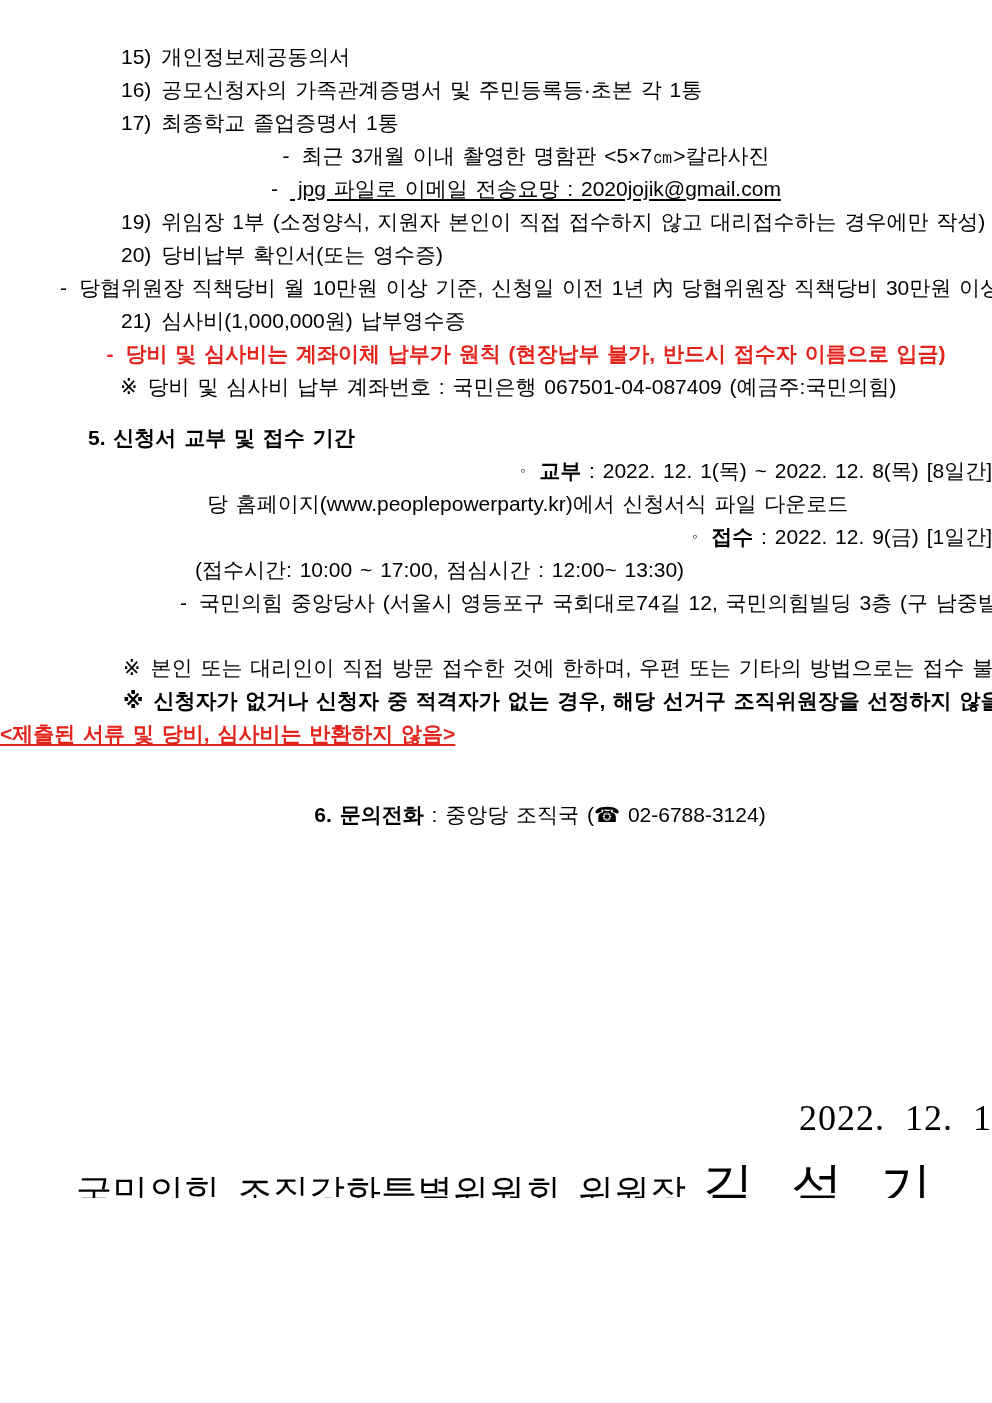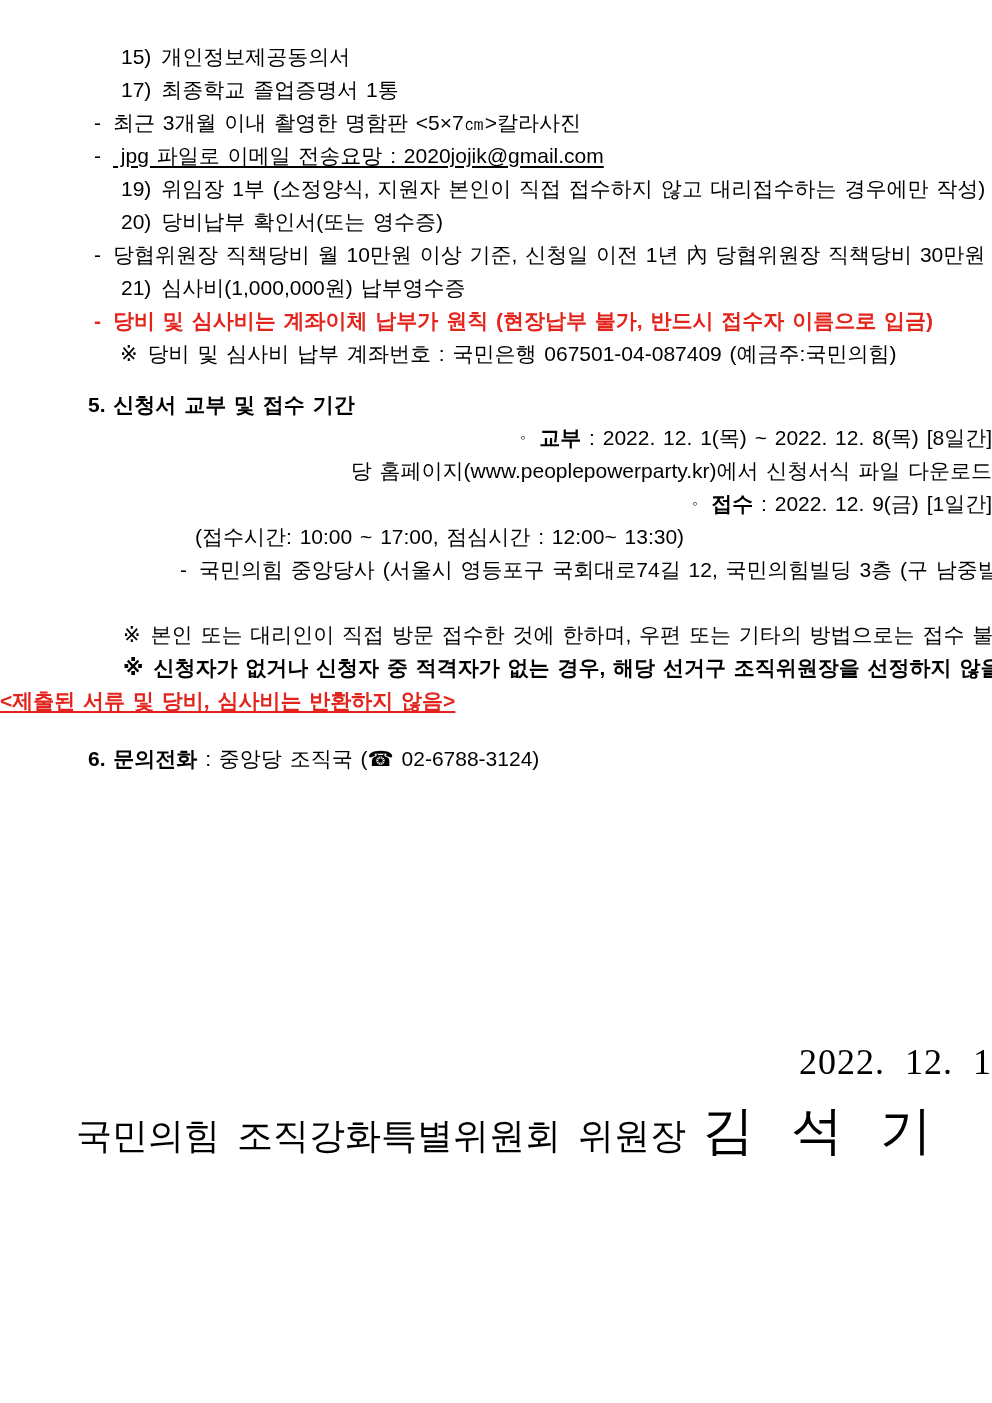--- a/index.html
+++ b/index.html
@@ -13,43 +13,43 @@
   .page {
     position: relative;
     width: 992px; height: 1198px;
     overflow: hidden;
     padding-top: 40px;
   }
   .line { line-height: 33px; white-space: pre; word-spacing: 2px; }
 
   
   .ind-item     { padding-left: 121px; }
-  .ind-sub      { padding-left: 94px; }
+  .ind-sub      { padding-left: 60px; text-align: center; }
   .ind-note21   { padding-left: 120px; }
   .ind-sec      { padding-left: 88px;  }
   .ind-bullet   { padding-left: 116px; text-align: right; }
-  .ind-homepage { padding-left: 207px; text-align: right; }
+  .ind-homepage { padding-left: 207px; }
   .ind-time     { padding-left: 195px; }
   .ind-addr     { padding-left: 180px; }
   .ind-remark   { padding-left: 123px; }
   .center       { padding-left: 0; }
 
   
   .num    { margin-right: 10px; }
   .dash   { margin-right: 12px; }
   .marker { margin-right: 10px; }
   .bullet { font-size: 14px; vertical-align: 3px; margin-right: 14px; }
   .b   { font-weight: bold; }
   .red { color: var(--red, #e2241c); }
   .u   { text-decoration: underline; text-underline-offset: 3px; }
 
   
   .sec5-heading { margin-top: 18px; }
   .notes-block  { margin-top: 32px; }
-  .sec6-line    { margin-top: 25px; }
+  .sec6-line    { margin-top: 48px; text-align: center; }
 
   
   .date-line {
     margin-top: 265px; text-align: right;
     font-family: "Liberation Serif", "DejaVu Serif", serif;
     font-size: 36px; line-height: 44px; word-spacing: 10px; letter-spacing: 1px;
   }
   .sig-line {
     margin-top: 16px; text-align: center;
     font-family: "Liberation Serif", "DejaVu Serif", serif;
@@ -57,20 +57,21 @@
   }
   .sig-name { font-size: 52px; letter-spacing: 8px; margin-left: 16px; }
 </style>
 </head>
 <body>
 
 <div class="page">
 
   <div class="line ind-item"><span class="num">15)</span><span>개인정보제공동의서</span></div>
 
+  <div class="line ind-item"><span class="num">16)</span><span>공모신청자의 가족관계증명서 및 주민등록등·초본 각 1통</span></div>
 
   <div class="line ind-item"><span class="num">17)</span><span>최종학교 졸업증명서 1통</span></div>
 
 
   <div class="line ind-sub"><span class="dash">-</span><span>최근 3개월 이내 촬영한 명함판 &lt;5×7㎝&gt;칼라사진</span></div>
 
   <div class="line ind-sub"><span class="dash">-</span><span class="u"> jpg 파일로 이메일 전송요망 : 2020jojik@gmail.com</span></div>
 
   <div class="line ind-item"><span class="num">19)</span><span>위임장 1부 (소정양식, 지원자 본인이 직접 접수하지 않고 대리접수하는 경우에만 작성)</span></div>
 

